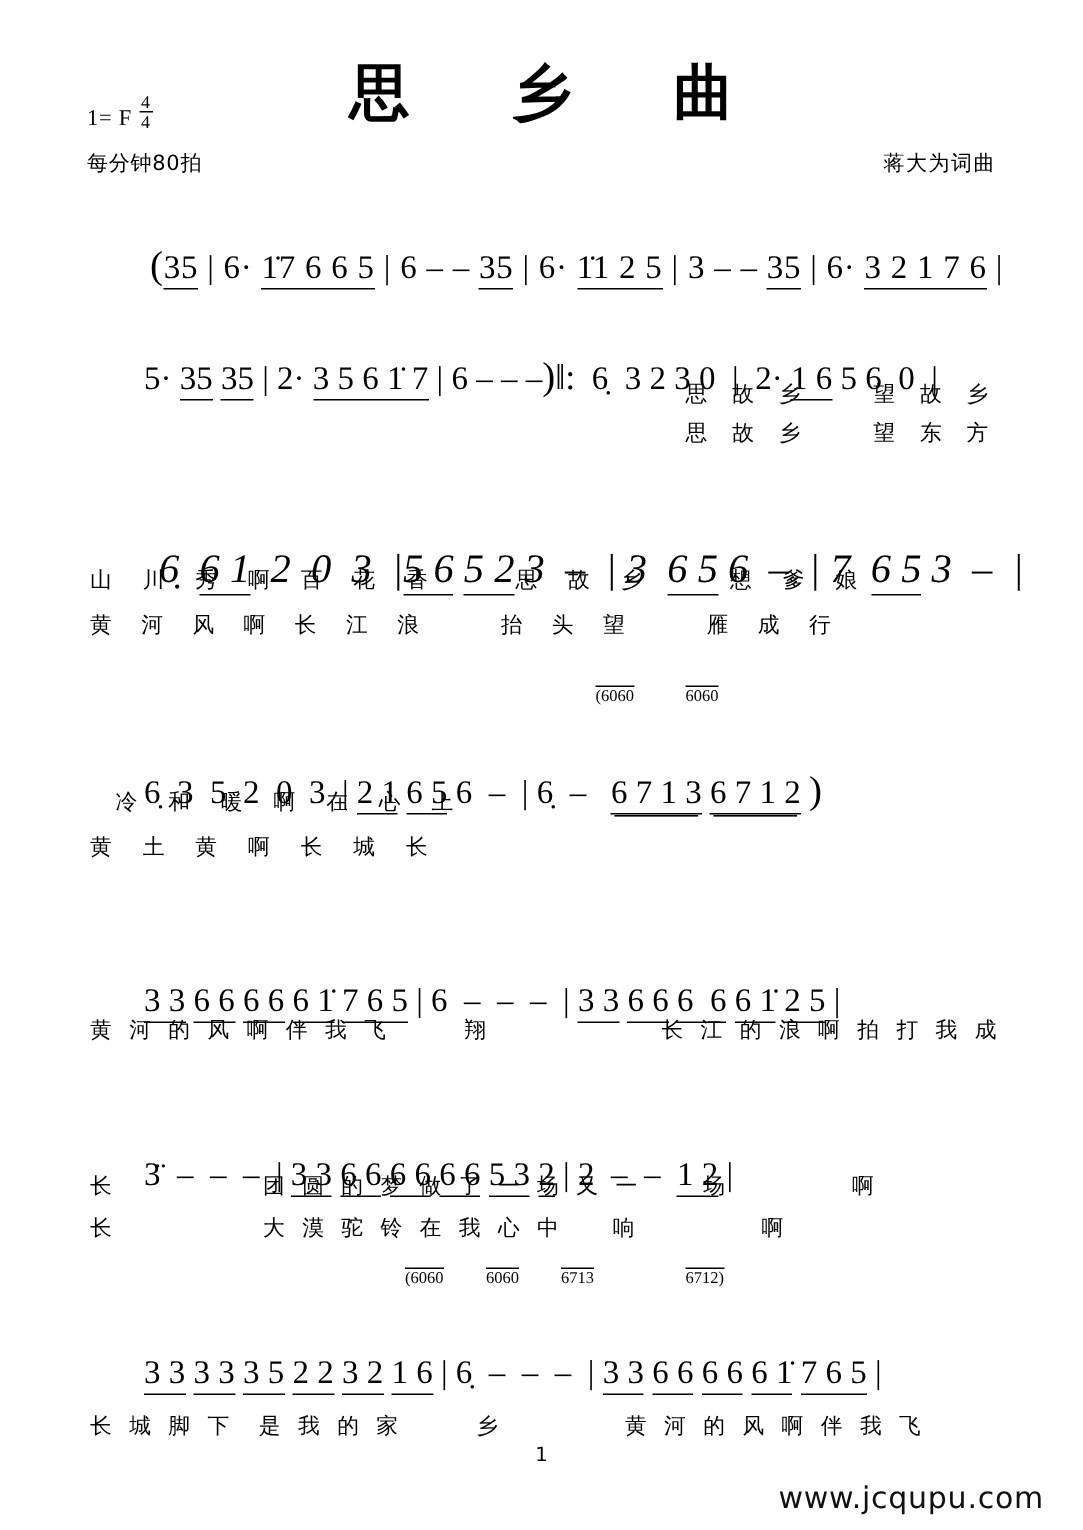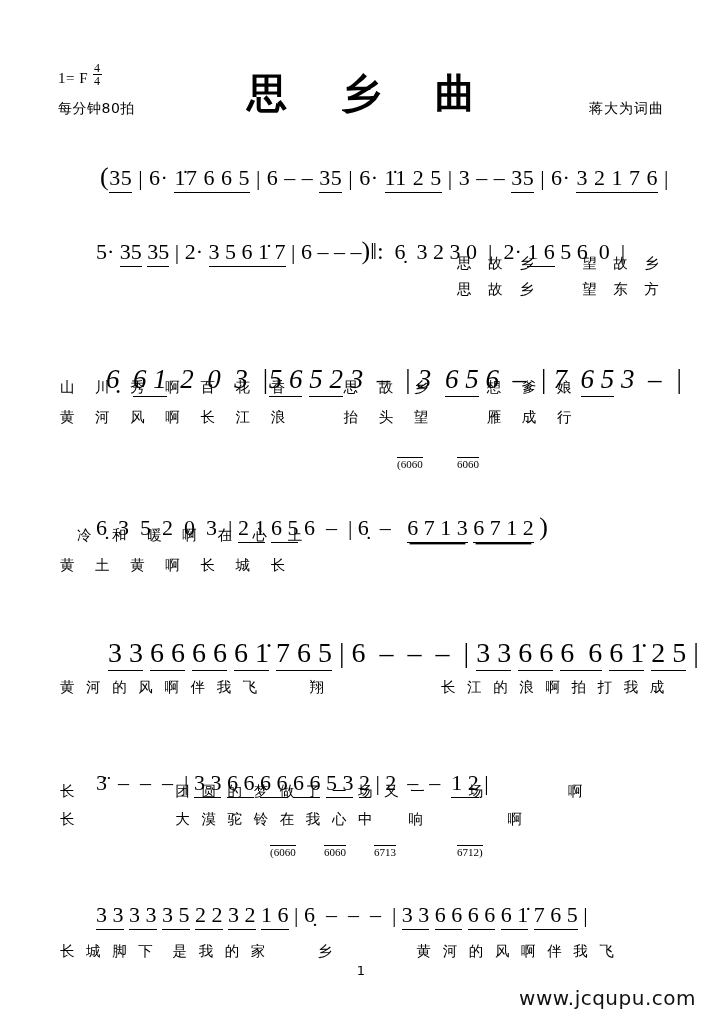--- a/index.html
+++ b/index.html
@@ -55,26 +55,26 @@
     position: absolute;
     left: 58px;
     top: 100px;
     font-size: 14px;
     font-family: "DejaVu Sans", sans-serif;
     letter-spacing: 0.5px;
   }
   .title {
     position: absolute;
     left: 0; right: 0;
-    top: 66px;
+    top: 34px;
     text-align: center;
     font-size: 40px;
     font-weight: bold;
     letter-spacing: 22px;
-    font-family: Liberation Serif, serif;
+    font-family: Liberation Mono, monospace;
     text-indent: 22px;
   }
   .composer {
     position: absolute;
     right: 58px;
     top: 100px;
     font-size: 14px;
     font-family: "DejaVu Sans", sans-serif;
     letter-spacing: 1px;
   }
@@ -170,38 +170,38 @@
     <div class="lyricline" style="left:405px; top:56px; letter-spacing:6px;">思 故 乡    望 故 乡</div>
   </div>
 
   <div class="system" style="height:130px; margin-top:10px;">
     <div class="staffline">
       <div class="notes" style="top:2px; font-size:27px;font-style:italic;">
         6̣&nbsp;&nbsp;<span style="border-bottom:1.4px solid #000; padding-bottom:2px;">6&nbsp;1</span>&nbsp;&nbsp;2&nbsp;&nbsp;0&nbsp;&nbsp;3&nbsp;&nbsp;|<span style="border-bottom:1.4px solid #000; padding-bottom:2px;">5&nbsp;6</span>&nbsp;<span style="border-bottom:1.4px solid #000; padding-bottom:2px;">5&nbsp;2</span>&nbsp;3&nbsp;&nbsp;–&nbsp;&nbsp;|&nbsp;3&nbsp;&nbsp;<span style="border-bottom:1.4px solid #000; padding-bottom:2px;">6&nbsp;5</span>&nbsp;6&nbsp;&nbsp;–&nbsp;&nbsp;|&nbsp;7&nbsp;&nbsp;<span style="border-bottom:1.4px solid #000; padding-bottom:2px;">6&nbsp;5</span>&nbsp;3&nbsp;&nbsp;–&nbsp;&nbsp;|
       </div>
     </div>
     <div class="lyricline" style="left:8px; top:52px; letter-spacing:8px;">山 川 秀 啊 百 花 香    思 故 乡    想 爹 娘</div>
-    <div class="lyricline" style="left:8px; top:82px; letter-spacing:8px;">黄 河 风 啊 长 江 浪    抬 头 望    雁 成 行</div>
+    <div class="lyricline" style="left:8px; top:82px; letter-spacing:8px;font-family:Liberation Serif, serif;">黄 河 风 啊 长 江 浪    抬 头 望    雁 成 行</div>
   </div>
 
   <div class="system" style="height:130px; margin-top:6px;">
     <div class="ornament" style="left:345px; top:-4px;"><span class="u">(6060</span></div>
     <div class="ornament" style="left:405px; top:-4px;"><span class="u">6060</span></div>
     <div class="staffline">
       <div class="notes" style="top:14px; font-size:22px;">
         6̣&nbsp;&nbsp;3&nbsp;&nbsp;5&nbsp;&nbsp;2&nbsp;&nbsp;0&nbsp;&nbsp;3&nbsp;&nbsp;|&nbsp;<span style="border-bottom:1.4px solid #000; padding-bottom:2px;">2&nbsp;1</span>&nbsp;<span style="border-bottom:1.4px solid #000; padding-bottom:2px;">6&nbsp;5</span>&nbsp;6&nbsp;&nbsp;–&nbsp;&nbsp;|&nbsp;6̣&nbsp;&nbsp;–&nbsp;&nbsp;&nbsp;<span style="border-bottom:1.4px solid #000; padding-bottom:2px; box-shadow:0 4px 0 -2.6px #000;">6&nbsp;7&nbsp;1&nbsp;3</span>&nbsp;<span style="border-bottom:1.4px solid #000; padding-bottom:2px; box-shadow:0 4px 0 -2.6px #000;">6&nbsp;7&nbsp;1&nbsp;2</span>&nbsp;<span style="font-size:26px;">)</span>
       </div>
     </div>
     <div class="lyricline" style="left:25px; top:64px; letter-spacing:8px;">冷 和 暖 啊 在 心 上</div>
     <div class="lyricline" style="left:8px; top:94px; letter-spacing:8px;">黄 土 黄 啊 长 城 长</div>
   </div>
 
   <div class="system" style="height:124px; margin-top:6px;">
     <div class="staffline">
-      <div class="notes" style="top:4px; font-size:28px;">
+      <div class="notes" style="top:18px; font-size:22px;">
         <span style="border-bottom:1.4px solid #000; padding-bottom:2px;">3&nbsp;3</span>&nbsp;<span style="border-bottom:1.4px solid #000; padding-bottom:2px;">6&nbsp;6</span>&nbsp;<span style="border-bottom:1.4px solid #000; padding-bottom:2px;">6&nbsp;6</span>&nbsp;<span style="border-bottom:1.4px solid #000; padding-bottom:2px;">6&nbsp;1̇</span>&nbsp;<span style="border-bottom:1.4px solid #000; padding-bottom:2px;">7&nbsp;6&nbsp;5</span>&nbsp;|&nbsp;6&nbsp;&nbsp;–&nbsp;&nbsp;–&nbsp;&nbsp;–&nbsp;&nbsp;|&nbsp;<span style="border-bottom:1.4px solid #000; padding-bottom:2px;">3&nbsp;3</span>&nbsp;<span style="border-bottom:1.4px solid #000; padding-bottom:2px;">6&nbsp;6</span>&nbsp;<span style="border-bottom:1.4px solid #000; padding-bottom:2px;">6&nbsp;&nbsp;6</span>&nbsp;<span style="border-bottom:1.4px solid #000; padding-bottom:2px;">6&nbsp;1̇</span>&nbsp;<span style="border-bottom:1.4px solid #000; padding-bottom:2px;">2&nbsp;5</span>&nbsp;|
       </div>
     </div>
     <div class="lyricline" style="left:8px; top:80px; letter-spacing:3.5px;">黄 河 的 风 啊 伴 我 飞      翔              长 江 的 浪 啊 拍 打 我 成</div>
   </div>
 
   <div class="system" style="height:124px; margin-top:4px;">
     <div class="staffline">
       <div class="notes" style="top:6px; font-size:22px;">
         3̈&nbsp;&nbsp;–&nbsp;&nbsp;–&nbsp;&nbsp;–&nbsp;&nbsp;|&nbsp;<span style="border-bottom:1.4px solid #000; padding-bottom:2px;">3&nbsp;3</span>&nbsp;<span style="border-bottom:1.4px solid #000; padding-bottom:2px;">6&nbsp;6</span>&nbsp;<span style="border-bottom:1.4px solid #000; padding-bottom:2px;">6&nbsp;6</span>&nbsp;<span style="border-bottom:1.4px solid #000; padding-bottom:2px;">6&nbsp;6</span>&nbsp;<span style="border-bottom:1.4px solid #000; padding-bottom:2px;">5&nbsp;3</span>&nbsp;<span style="border-bottom:1.4px solid #000; padding-bottom:2px;">2</span>&nbsp;|&nbsp;2&nbsp;&nbsp;–&nbsp;&nbsp;–&nbsp;&nbsp;<span style="border-bottom:1.4px solid #000; padding-bottom:2px;">1&nbsp;2</span>&nbsp;|

